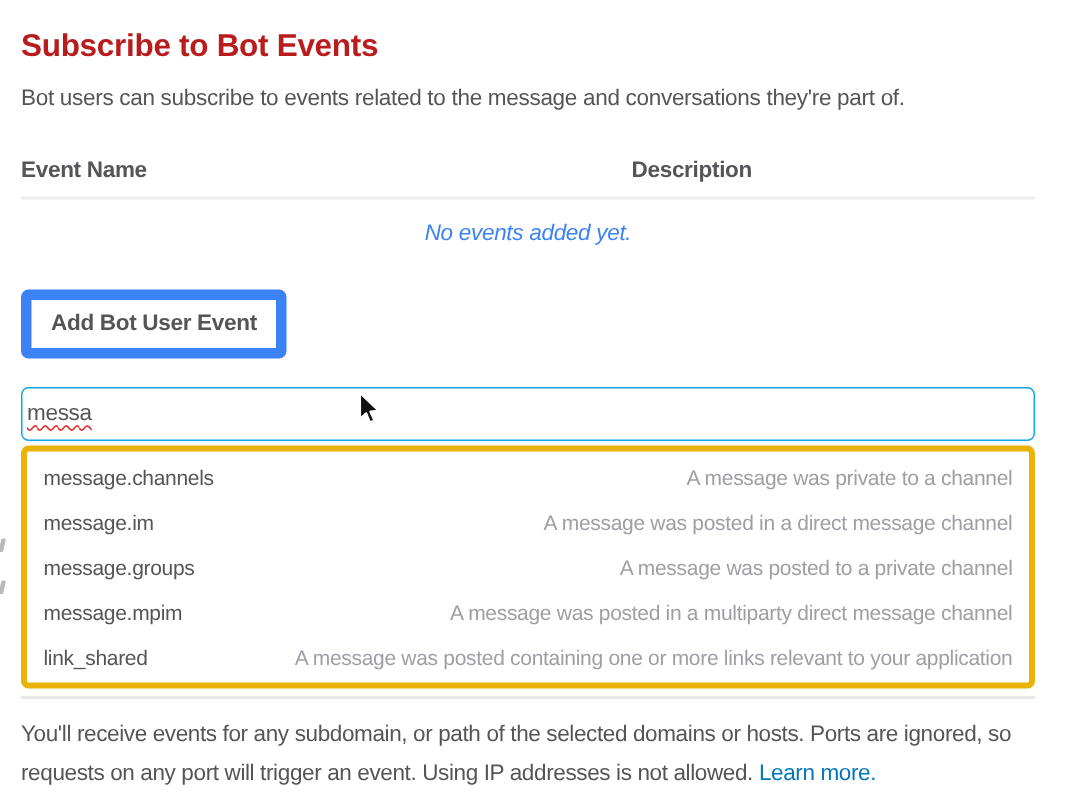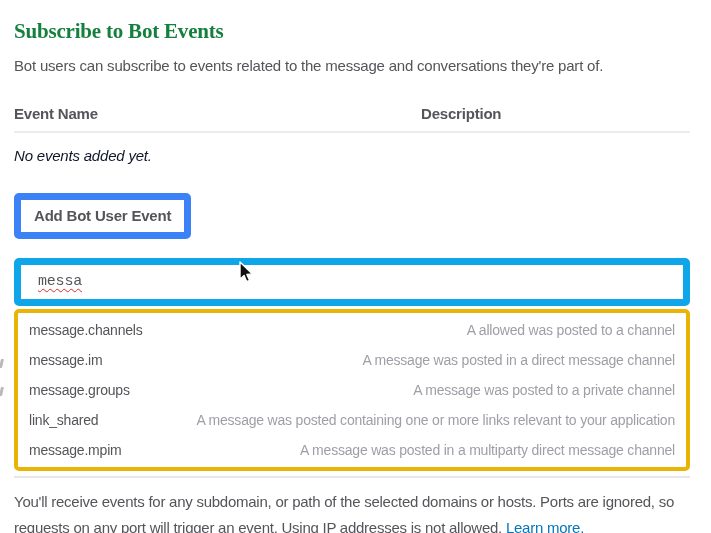--- a/index.html
+++ b/index.html
@@ -13,23 +13,22 @@
     color: #555459;
   }
   .content {
     padding: 0 21px 0 14px; 
   }
   .page-title {
     margin: 19px 0 0 0;
     font-size: 21px;
     line-height: 24px;
     font-weight: bold;
-    color: #15803d;
-    letter-spacing: -0.2px;
-    font-family: Liberation Serif, serif;
+    color: #b91c1c;
+    letter-spacing: -0.2px;
   }
   .page-subtitle {
     margin: 13px 0 0 0;
     font-size: 15px;
     line-height: 20px;
     letter-spacing: -0.2px;
   }
   .table-header {
     margin-top: 29px;
     display: flex;
@@ -39,47 +38,47 @@
   }
   .table-header .col-event { width: 407px; }
   .table-divider {
     margin-top: 9px;
     border-bottom: 2px solid #ececec;
   }
   .empty-state {
     margin-top: 14px;
     font-size: 15px;
     font-style: italic;
-    color: #0f172a;
-    letter-spacing: -0.2px;
+    color: #3b82f6;
+    letter-spacing: -0.2px;
+    text-align: center;
   }
   .add-button {
     margin-top: 29px;
     display: inline-block;
     padding: 7px 13px 8px 13px;
     background: #ffffff;
     border: 7px solid #3b82f6;
     border-radius: 5px;
     font-family: "Liberation Sans", sans-serif;
     font-size: 15px;
     font-weight: bold;
     color: #555459;
     letter-spacing: -0.2px;
     cursor: pointer;
   }
   .search-input {
     margin-top: 19px;
     height: 34px;
-    border: 7px solid #0ea5e9;
+    border: 1px solid #0ea5e9;
     border-radius: 5px;
-    padding: 0 17px;
+    padding: 0 3px;
     font-size: 15px;
     line-height: 34px;
     background: #ffffff;
-    font-family: Liberation Mono, monospace;
   }
   .typed-text {
     color: #555459;
     text-decoration: underline;
     text-decoration-style: wavy;
     text-decoration-color: #e02b2b;
     text-decoration-thickness: 1px;
     text-underline-offset: 3px;
     letter-spacing: -0.2px;
   }
@@ -159,37 +158,37 @@
     <button class="add-button">Add Bot User Event</button>
   </div>
 
   <div class="search-input">
     <span class="typed-text">messa</span>
   </div>
 
   <div class="dropdown">
     <div class="suggestion-row">
       <span class="suggestion-name">message.channels</span>
-      <span class="suggestion-desc">A allowed was posted to a channel</span>
+      <span class="suggestion-desc">A message was private to a channel</span>
     </div>
     <div class="suggestion-row">
       <span class="suggestion-name">message.im</span>
       <span class="suggestion-desc">A message was posted in a direct message channel</span>
     </div>
     <div class="suggestion-row">
       <span class="suggestion-name">message.groups</span>
       <span class="suggestion-desc">A message was posted to a private channel</span>
     </div>
     <div class="suggestion-row">
+      <span class="suggestion-name">message.mpim</span>
+      <span class="suggestion-desc">A message was posted in a multiparty direct message channel</span>
+    </div>
+    <div class="suggestion-row">
       <span class="suggestion-name">link_shared</span>
       <span class="suggestion-desc">A message was posted containing one or more links relevant to your application</span>
-    </div>
-    <div class="suggestion-row">
-      <span class="suggestion-name">message.mpim</span>
-      <span class="suggestion-desc">A message was posted in a multiparty direct message channel</span>
     </div>
   </div>
 
   <div class="section-divider"></div>
 
   <p class="footer-note"><span>You'll receive events for any subdomain, or path of the selected domains or hosts. Ports are ignored, so requests on any port will trigger an event. Using IP addresses is not allowed. </span><a class="learn-more">Learn more.</a></p>
 
 </div>
 
 <span class="clip-fragment frag-1"></span>

